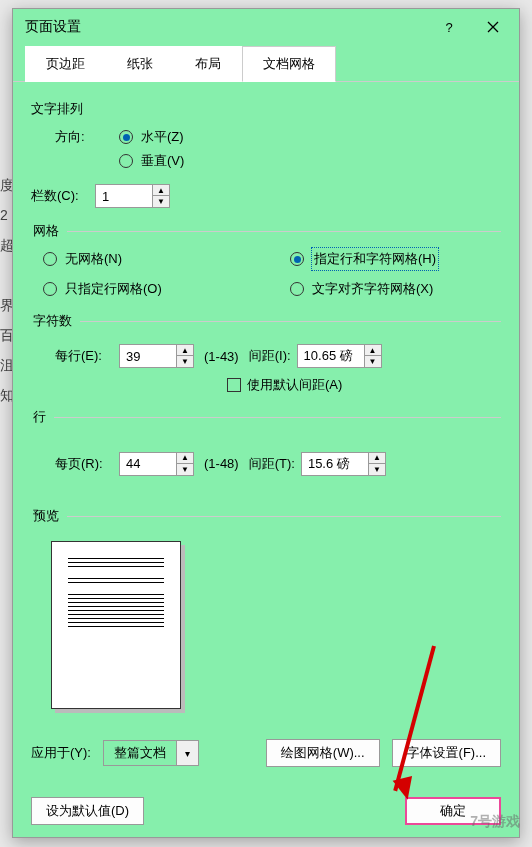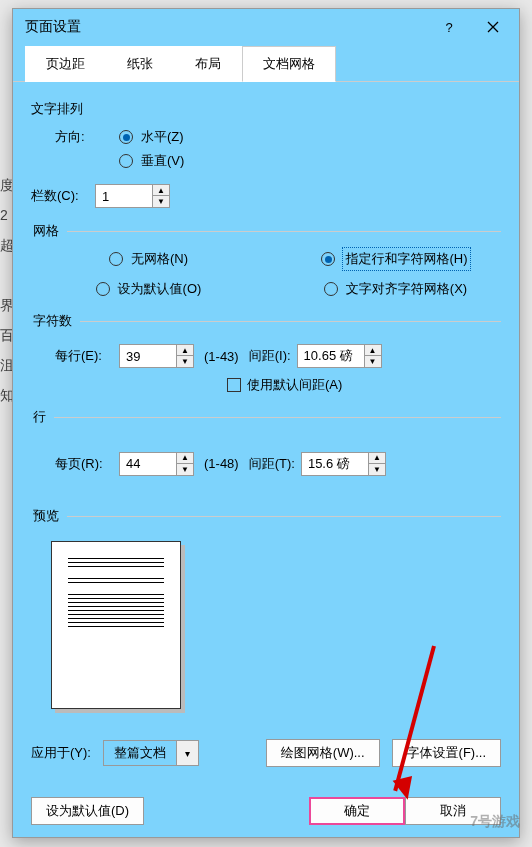--- a/index.html
+++ b/index.html
@@ -1,17 +1,17 @@
 <!DOCTYPE html>
 <html><head>
 <meta charset="utf-8">
 <style>
 * { box-sizing: border-box; font-family: "Microsoft YaHei", "SimSun", sans-serif; font-size: 13px; }
 body { margin: 0; background: #e8e8e8; width: 532px; height: 847px; position: relative; overflow: hidden; }
-.dialog { position: absolute; left: 12px; top: 8px; width: 508px; height: 830px; background: #7dd3fc; border: 1px solid #999; box-shadow: 0 4px 16px rgba(0,0,0,0.3); display: flex; flex-direction: column; }
+.dialog { position: absolute; left: 12px; top: 8px; width: 508px; height: 830px; background: #86efac; border: 1px solid #999; box-shadow: 0 4px 16px rgba(0,0,0,0.3); display: flex; flex-direction: column; }
 .titlebar { display: flex; align-items: center; height: 36px; padding: 0 4px 0 12px; }
 .titlebar-title { flex: 1; font-size: 14px; }
 .titlebar-btn { width: 44px; height: 30px; display: flex; align-items: center; justify-content: center; cursor: pointer; }
 .tabs { display: flex; padding-left: 12px; border-bottom: 1px solid #ccc; }
 .tab { padding: 8px 20px; cursor: pointer; border: 1px solid transparent; border-bottom: none; position: relative; top: 1px; background: #fff; }
 .tab.active { border-color: #ccc; border-bottom: 1px solid #fff; }
 .content { padding: 12px 18px; flex: 1; overflow: auto; }
 .section-label { margin: 6px 0 10px 0; }
 .row { display: flex; align-items: center; margin: 6px 0 6px 0; }
 .indent { margin-left: 24px; }
@@ -19,21 +19,21 @@
 .radio-dot { width: 14px; height: 14px; border: 1px solid #333; border-radius: 50%; margin-right: 8px; display: inline-flex; align-items: center; justify-content: center; }
 .radio-dot.selected::after { content: ''; width: 7px; height: 7px; background: #0063b1; border-radius: 50%; }
 .spinner { display: inline-flex; border: 1px solid #999; height: 24px; }
 .spinner input { border: none; width: 56px; padding: 0 6px; outline: none; }
 .spinner .spin-btns { display: flex; flex-direction: column; border-left: 1px solid #999; }
 .spin-btn { width: 16px; height: 12px; font-size: 8px; display: flex; align-items: center; justify-content: center; cursor: pointer; background: #f0f0f0; }
 .spin-btn:first-child { border-bottom: 1px solid #999; }
 fieldset { border: none; border-top: 1px solid #ccc; margin: 14px 0 4px 0; padding: 8px 0 0 0; }
 fieldset legend { padding-right: 8px; }
 .grid-options { display: grid; grid-template-columns: 1fr 1fr; gap: 10px 36px; margin-left: 12px; }
-.grid-opt { display: flex; align-items: center; cursor: pointer; justify-content: center; }
+.grid-opt { display: flex; align-items: center; cursor: pointer; }
 .checkbox { display: flex; align-items: center; cursor: pointer; margin-left: 196px; margin-top: 8px; }
 .checkbox-box { width: 14px; height: 14px; border: 1px solid #333; margin-right: 6px; }
 .preview-box { width: 130px; height: 168px; border: 1px solid #333; box-shadow: 4px 4px 0 #bbb; margin: 8px 0 20px 20px; background: #fff; padding: 16px 16px; display: flex; flex-direction: column; gap: 3px; }
 .preview-line { height: 1px; background: #000; }
 .preview-gap { height: 5px; }
 .footer-row { display: flex; align-items: center; gap: 12px; margin-top: 10px; }
 .select { display: inline-flex; border: 1px solid #999; height: 26px; align-items: center; }
 .select-val { padding: 0 10px; min-width: 72px; }
 .select-arrow { width: 22px; height: 100%; border-left: 1px solid #999; display: flex; align-items: center; justify-content: center; background: #f0f0f0; cursor: pointer; font-size: 10px; }
 .btn { height: 28px; padding: 0 14px; border: 1px solid #999; background: #fdfdfd; cursor: pointer; display: inline-flex; align-items: center; justify-content: center; }
@@ -105,21 +105,21 @@
         <div class="grid-opt">
           <span class="radio-dot"></span>
           <span>无网格(N)</span>
         </div>
         <div class="grid-opt">
           <span class="radio-dot selected"></span>
           <span class="highlight">指定行和字符网格(H)</span>
         </div>
         <div class="grid-opt">
           <span class="radio-dot"></span>
-          <span>设为默认值(O)</span>
+          <span>只指定行网格(O)</span>
         </div>
         <div class="grid-opt">
           <span class="radio-dot"></span>
           <span>文字对齐字符网格(X)</span>
         </div>
       </div>
     </fieldset>
 
     <fieldset>
       <legend>字符数</legend>
@@ -202,21 +202,20 @@
       <div style="flex:1"></div>
       <button class="btn">绘图网格(W)...</button>
       <button class="btn">字体设置(F)...</button>
     </div>
   </div>
 
   <div class="dialog-footer">
     <button class="btn">设为默认值(D)</button>
     <div class="spacer"></div>
     <button class="btn primary">确定</button>
-    <button class="btn" style="min-width:96px">取消</button>
   </div>
 </div>
 
 <div class="arrow-annot">
   <div class="arrow-line"></div>
   <div class="arrow-head"></div>
 </div>
 
 <div class="watermark">7号游戏</div>
 

